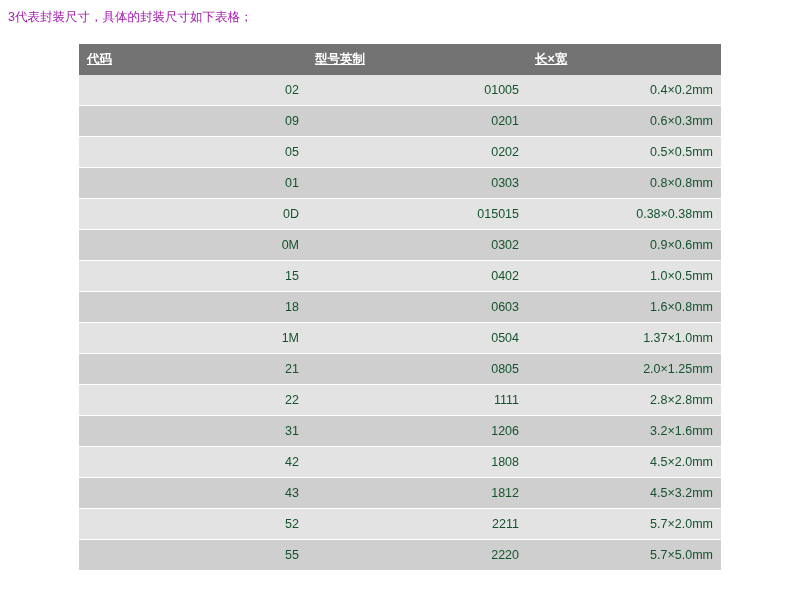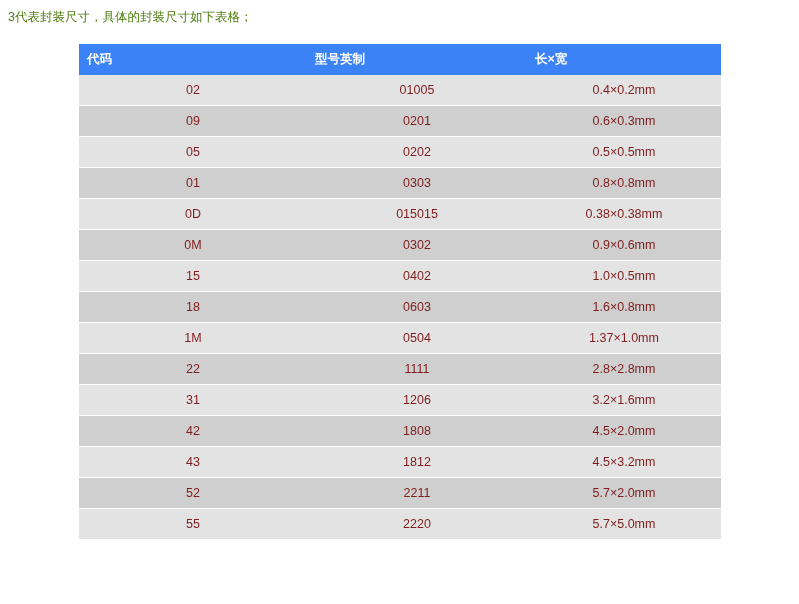--- a/index.html
+++ b/index.html
@@ -19,51 +19,52 @@
     width: 799px;
     height: 604px;
     box-sizing: border-box;
   }
   .intro-text {
     position: absolute;
     left: 8px;
     top: 8px;
     font-size: 12.5px;
     line-height: 18px;
-    color: #4d7c0f;
+    color: #a21caf;
     white-space: nowrap;
   }
   .table-wrap {
     position: absolute;
     left: 79px;
     top: 44px;
     width: 642px;
   }
   table.size-table {
     border-collapse: collapse;
     width: 642px;
     table-layout: fixed;
   }
   table.size-table col.c1 { width: 228px; }
   table.size-table col.c2 { width: 220px; }
   table.size-table col.c3 { width: 194px; }
   table.size-table th {
-    background: #3b82f6;
+    background: #737373;
     color: #ffffff;
     font-weight: bold;
     font-size: 12.5px;
     text-align: left;
     padding: 7px 8px 7px 8px;
     height: 16px;
     border: none;
+    text-decoration: underline;
   }
   table.size-table td {
     font-size: 12.5px;
-    color: #7f1d1d;
-    text-align: center;
+    color: #14532d;
+    text-align: right;
     padding: 7px 8px 7px 8px;
     height: 16px;
     border: none;
     border-bottom: 1px solid #ffffff;
   }
   table.size-table tbody tr:nth-child(odd) td {
     background: #e3e3e3;
   }
   table.size-table tbody tr:nth-child(even) td {
     background: #cfcfcf;
@@ -130,20 +131,25 @@
           <td>18</td>
           <td>0603</td>
           <td>1.6×0.8mm</td>
         </tr>
         <tr>
           <td>1M</td>
           <td>0504</td>
           <td>1.37×1.0mm</td>
         </tr>
         <tr>
+          <td>21</td>
+          <td>0805</td>
+          <td>2.0×1.25mm</td>
+        </tr>
+        <tr>
           <td>22</td>
           <td>1111</td>
           <td>2.8×2.8mm</td>
         </tr>
         <tr>
           <td>31</td>
           <td>1206</td>
           <td>3.2×1.6mm</td>
         </tr>
         <tr>

